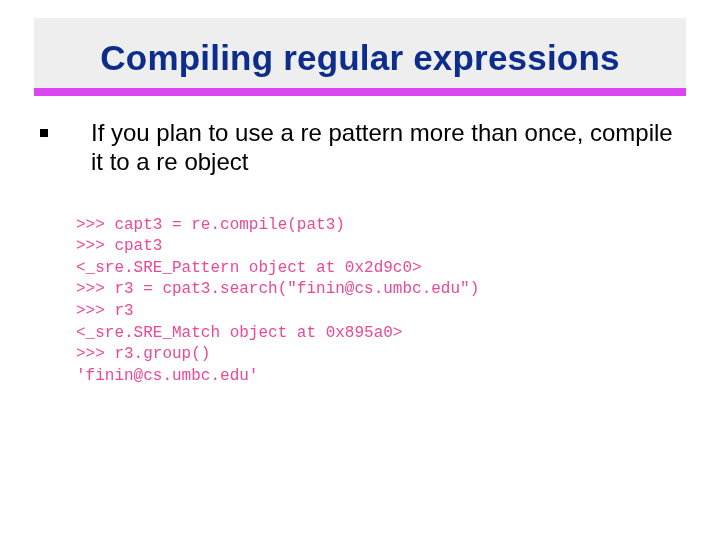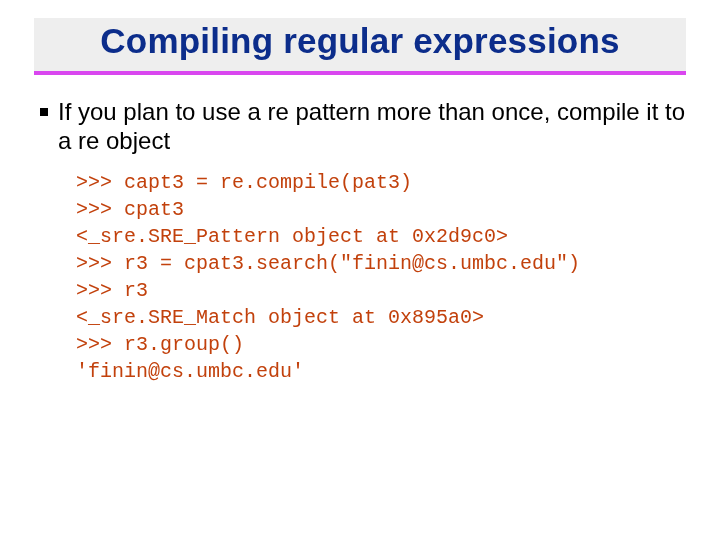--- a/index.html
+++ b/index.html
@@ -5,52 +5,53 @@
   * { margin: 0; padding: 0; box-sizing: border-box; }
   html, body { width: 720px; height: 540px; background: #ffffff; font-family: Arial, Helvetica, sans-serif; }
   .slide {
     width: 720px;
     height: 540px;
     padding: 18px 34px 0 34px;
     position: relative;
   }
   .title-box {
     background: #eeeeee;
-    border-bottom: 4px solid #d946ef;
-    padding: 3px 12px 10px 12px;
+    border-bottom: 8px solid #d946ef;
+    padding: 20px 12px 10px 12px;
     margin-bottom: 22px;
   }
   .title {
     font-size: 35px;
     font-weight: bold;
     color: #0c2d8b;
     letter-spacing: 0.2px;
     text-align: center;
   }
   .bullets {
     font-size: 24px;
     color: #000;
     line-height: 1.22;
     margin-left: 6px;
   }
   .bullet {
     display: flex;
     align-items: flex-start;
     margin-bottom: 4px;
+    gap: 33px;
   }
   .bullet .dot {
     width: 8px; height: 8px; background: #000; margin-top: 11px; margin-right: 10px; flex: 0 0 auto;
   }
   .bullet .txt { flex: 1; }
   .code-block {
     font-family: "Courier New", Courier, monospace;
-    font-size: 20px;
-    color: #c2410c;
+    font-size: 16px;
+    color: #ec4899;
     line-height: 1.35;
-    margin-top: 13px;
+    margin-top: 38px;
     margin-left: 42px;
     white-space: pre;
   }
 </style>
 </head>
 <body>
 
 <div class="slide">
 
   <div class="title-box">

